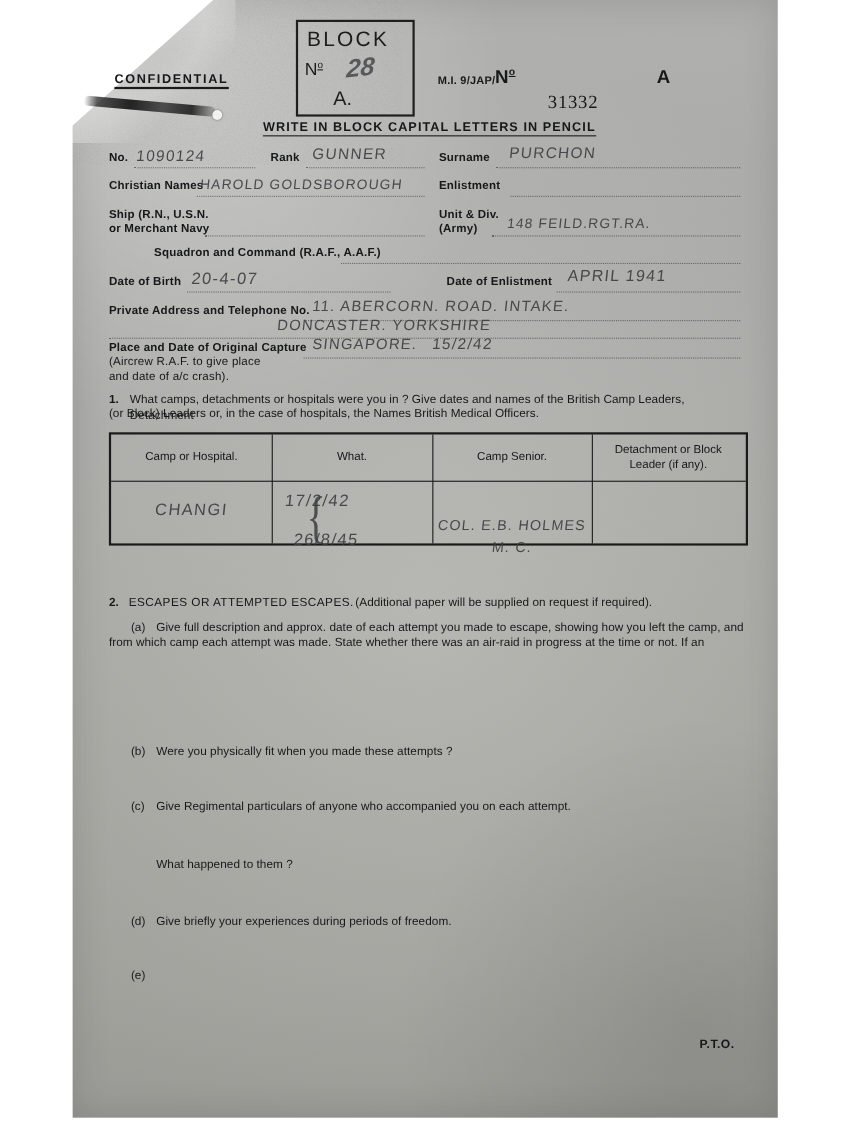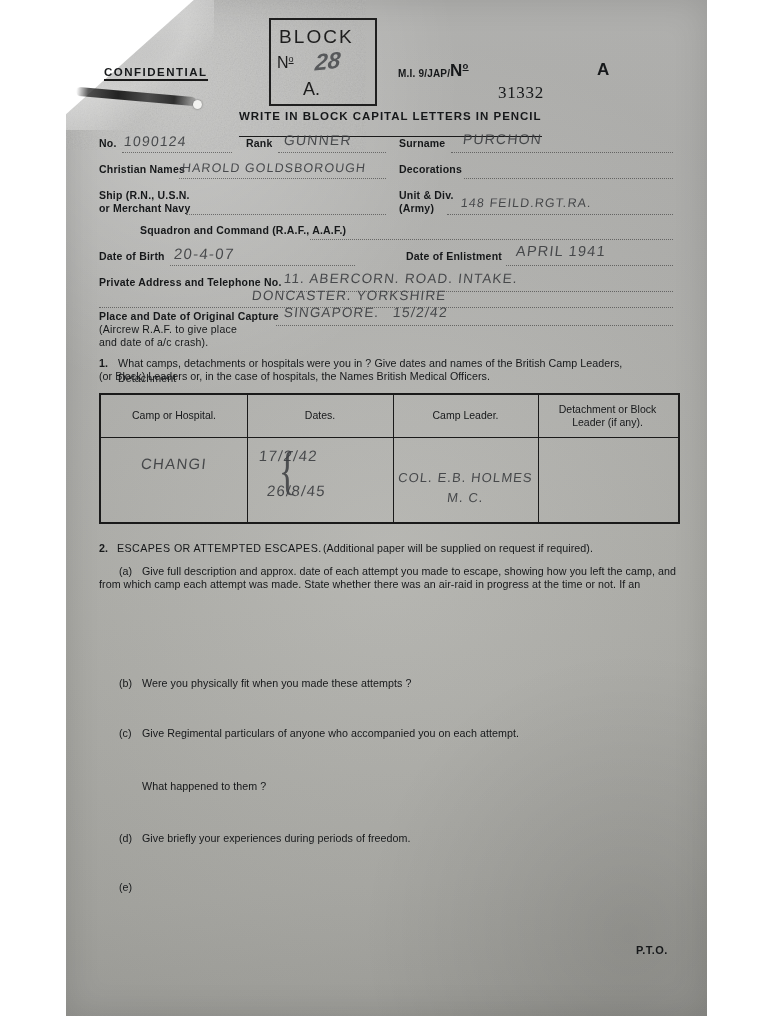--- a/index.html
+++ b/index.html
@@ -178,37 +178,37 @@
   #mi9-suffix {
     left: 531px; top: 60px;
     font-size: 17px; font-weight: 700;
   }
 
   
   #write-note {
     left: 173px; top: 110px;
     font-size: 11.5px; font-weight: 700; letter-spacing: .085em;
     border-bottom: 1.5px solid #1a1a1a;
-    padding-bottom: 14px;
+    padding-bottom: 1px;
     text-align: center;
   }
 
   
   .flabel { font-size: 10.5px; font-weight: 700; letter-spacing: .02em; color: #16181a; }
   .fline {
     position: absolute;
     border-bottom: 1px dotted rgba(40,40,40,.55);
     height: 0;
   }
   .hw { font-size: 14px; }
 
   
   #camp-table {
     left: 33px; top: 393px;
-    width: 581px; height: 131px;
+    width: 581px; height: 103px;
     border: 2.5px solid #1a1a1a;
     box-sizing: border-box;
   }
   #camp-table .vline {
     position: absolute; top: 0; bottom: 0; width: 0;
     border-left: 1.5px solid #1a1a1a;
   }
   #camp-table .hline {
     position: absolute; left: 0; right: 0; height: 0;
     border-top: 1.5px solid #1a1a1a;
@@ -306,21 +306,21 @@
     <div class="abs hand hw" style="left:218px; top:132px;">GUNNER</div>
 
     <div class="abs flabel" style="left:333px; top:137px;">Surname</div>
     <div class="fline" style="left:385px; top:152px; width:222px;"></div>
     <div class="abs hand hw" style="left:397px; top:131px;">PURCHON</div>
 
     <div class="abs flabel" style="left:33px; top:163px;">Christian Names</div>
     <div class="fline" style="left:113px; top:178px; width:207px;"></div>
     <div class="abs hand" style="left:116px; top:161px; font-size:12.5px;">HAROLD GOLDSBOROUGH</div>
 
-    <div class="abs flabel" style="left:333px; top:163px;">Decorations</div>
+    <div class="abs flabel" style="left:333px; top:163px;">Enlistment</div>
     <div class="fline" style="left:398px; top:178px; width:209px;"></div>
     <div class="abs hand hw" style="left:402px; top:160px;"></div>
 
     <div class="abs flabel" style="left:33px; top:189px;">Ship (R.N., U.S.N.</div>
     <div class="abs flabel" style="left:33px; top:202px;">or Merchant Navy</div>
     <div class="fline" style="left:120px; top:214px; width:200px;"></div>
     <div class="abs hand hw" style="left:124px; top:196px;"></div>
 
     <div class="abs flabel" style="left:333px; top:189px;">Unit &amp; Div.</div>
     <div class="abs flabel" style="left:333px; top:202px;">(Army)</div>
@@ -358,22 +358,22 @@
     <div class="abs qtext" style="left:52px; top:356px; width:565px;">What camps, detachments or hospitals were you in ?   Give dates and names of the British Camp Leaders,  Detachment</div>
     <div class="abs qtext" style="left:33px; top:369px; width:580px;">(or Block) Leaders or, in the case of hospitals, the Names British Medical Officers.</div>
 
     <div class="abs" id="camp-table">
       <div class="vline" style="left:146px;"></div>
       <div class="vline" style="left:292px;"></div>
       <div class="vline" style="left:437px;"></div>
       <div class="hline" style="top:42px;"></div>
 
       <div class="th" style="left:0;   top:14px; width:146px;">Camp or Hospital.</div>
-      <div class="th" style="left:146px; top:14px; width:146px;">Dates.</div>
-      <div class="th" style="left:292px; top:14px; width:145px;">Camp Leader.</div>
+      <div class="th" style="left:146px; top:14px; width:146px;">What.</div>
+      <div class="th" style="left:292px; top:14px; width:145px;">Camp Senior.</div>
       <div class="th" style="left:437px; top:8px;  width:139px;">Detachment or Block</div>
       <div class="th" style="left:437px; top:21px; width:139px;">Leader (if any).</div>
 
       <div class="cell-hand hand" style="left:0; top:60px; width:146px;">CHANGI</div>
 
       <div id="brace">{</div>
       <div class="cell-hand hand" style="left:158px; top:52px; width:130px; text-align:left; font-size:15px;">17/2/42</div>
       <div class="cell-hand hand" style="left:166px; top:87px; width:130px; text-align:left; font-size:15px;">26/8/45</div>
 
       <div class="cell-hand hand" style="left:292px; top:75px; width:145px; font-size:13px;">COL. E.B. HOLMES</div>

